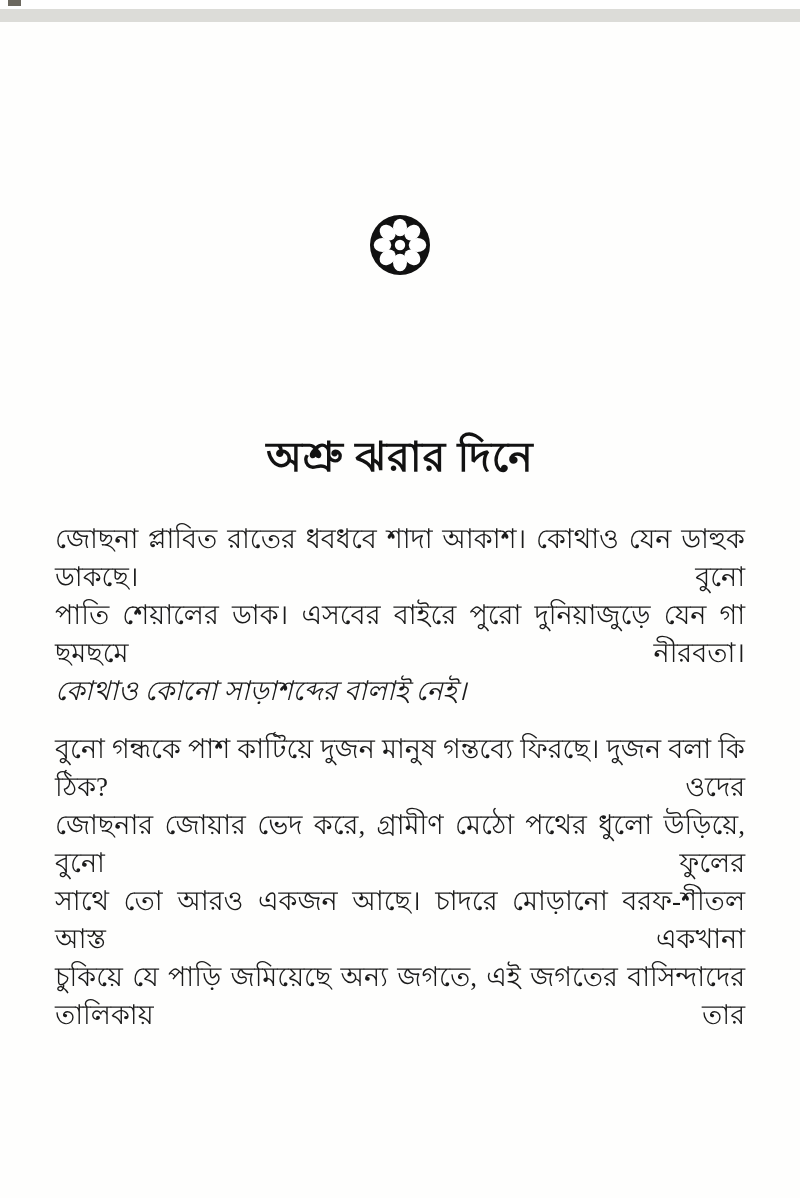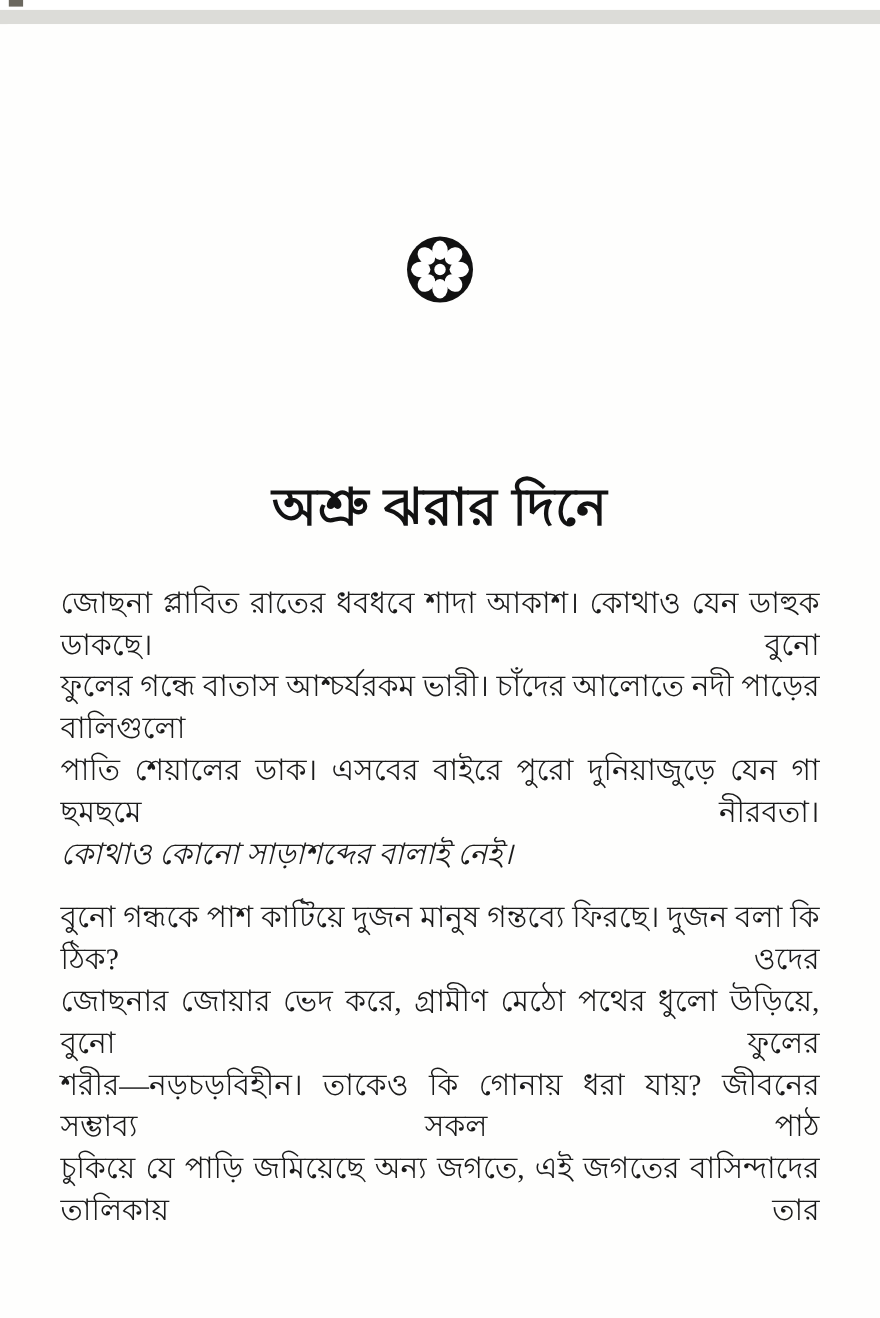--- a/index.html
+++ b/index.html
@@ -41,21 +41,21 @@
   }
   .ornament-wrap {
     margin: 191px auto 0 auto; 
     width: 64px;
     height: 64px;
   }
   .ornament-wrap svg { display: block; }
   .chapter-title {
     margin-top: 148px;
     text-align: center;
-    font-size: 47px;
+    font-size: 41px;
     font-weight: 700;
     color: #121212;
     letter-spacing: 1px;
   }
   .body-text {
     margin: 26px 55px 0 55px;
     font-size: 27px;
     line-height: 38px;
   }
   .paragraph { margin: 0 0 20px 0; }
@@ -94,27 +94,26 @@
       </g>
     </svg>
   </div>
 
   <div class="chapter-title">অশ্রু ঝরার দিনে</div>
 
   <div class="body-text">
 
     <div class="paragraph">
       <div class="line">জোছনা প্লাবিত রাতের ধবধবে শাদা আকাশ। কোথাও যেন ডাহুক ডাকছে। বুনো</div>
-      <div class="line">ফুলের গন্ধে বাতাস আশ্চর্যরকম ভারী। চাঁদের আলোতে নদী পাড়ের বালিগুলো</div>
       <div class="line">পাতি শেয়ালের ডাক। এসবের বাইরে পুরো দুনিয়াজুড়ে যেন গা ছমছমে নীরবতা।</div>
       <div class="line last">কোথাও কোনো সাড়াশব্দের বালাই নেই।</div>
     </div>
 
     <div class="paragraph">
       <div class="line">বুনো গন্ধকে পাশ কাটিয়ে দুজন মানুষ গন্তব্যে ফিরছে। দুজন বলা কি ঠিক? ওদের</div>
       <div class="line">জোছনার জোয়ার ভেদ করে, গ্রামীণ মেঠো পথের ধুলো উড়িয়ে, বুনো ফুলের</div>
-      <div class="line">শরীর—নড়চড়বিহীন। তাকেও কি গোনায় ধরা যায়? জীবনের সম্ভাব্য সকল পাঠ</div>
+      <div class="line">সাথে তো আরও একজন আছে। চাদরে মোড়ানো বরফ-শীতল আস্ত একখানা</div>
       <div class="line">চুকিয়ে যে পাড়ি জমিয়েছে অন্য জগতে, এই জগতের বাসিন্দাদের তালিকায় তার</div>
 
     </div>
 
   </div>
 </div>
 
 </body></html>

